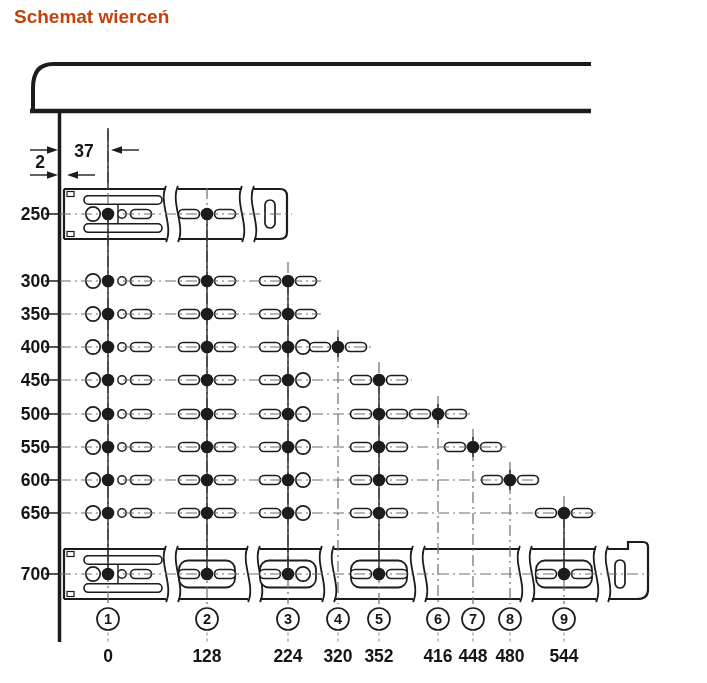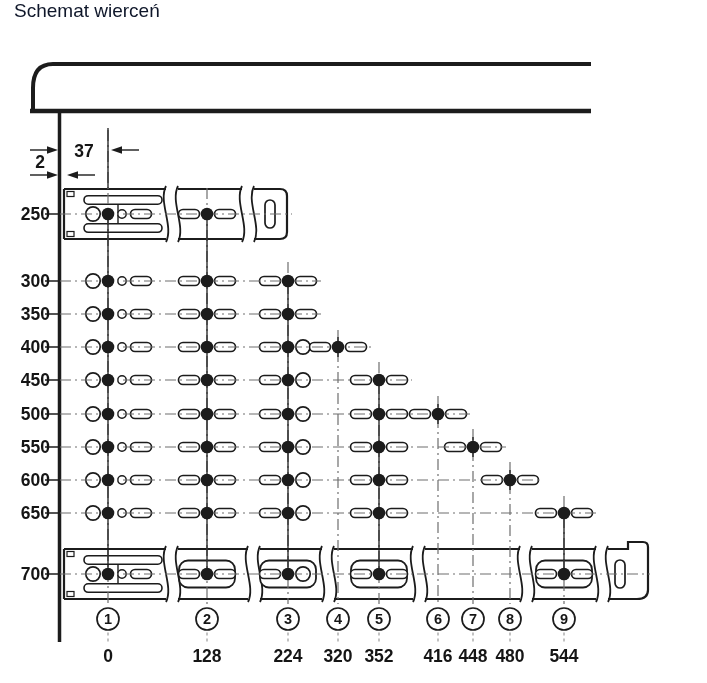--- a/index.html
+++ b/index.html
@@ -1,18 +1,18 @@
 <!DOCTYPE html>
 <html><head>
 <meta charset="utf-8">
 <style>
   html,body{margin:0;padding:0;background:#ffffff;}
   body{font-family:"Liberation Sans", sans-serif;}
   #stage{position:relative;width:707px;height:683px;background:#fff;overflow:hidden;}
-  #page-title{position:absolute;left:14px;top:0;font-size:19px;font-weight:normal;color:#0f172a;}
+  #page-title{position:absolute;left:14px;top:6px;font-size:19px;font-weight:bold;color:#c2410c;}
   #schematic{position:absolute;left:0;top:0;}
   svg text{font-family:"Liberation Sans", sans-serif;}
 </style>
 </head>
 <body>
 
 <div id="stage">
   <div id="page-title">Schemat wierceń</div>
   <svg id="schematic" width="707" height="683" viewBox="0 0 707 683">
       <g>

